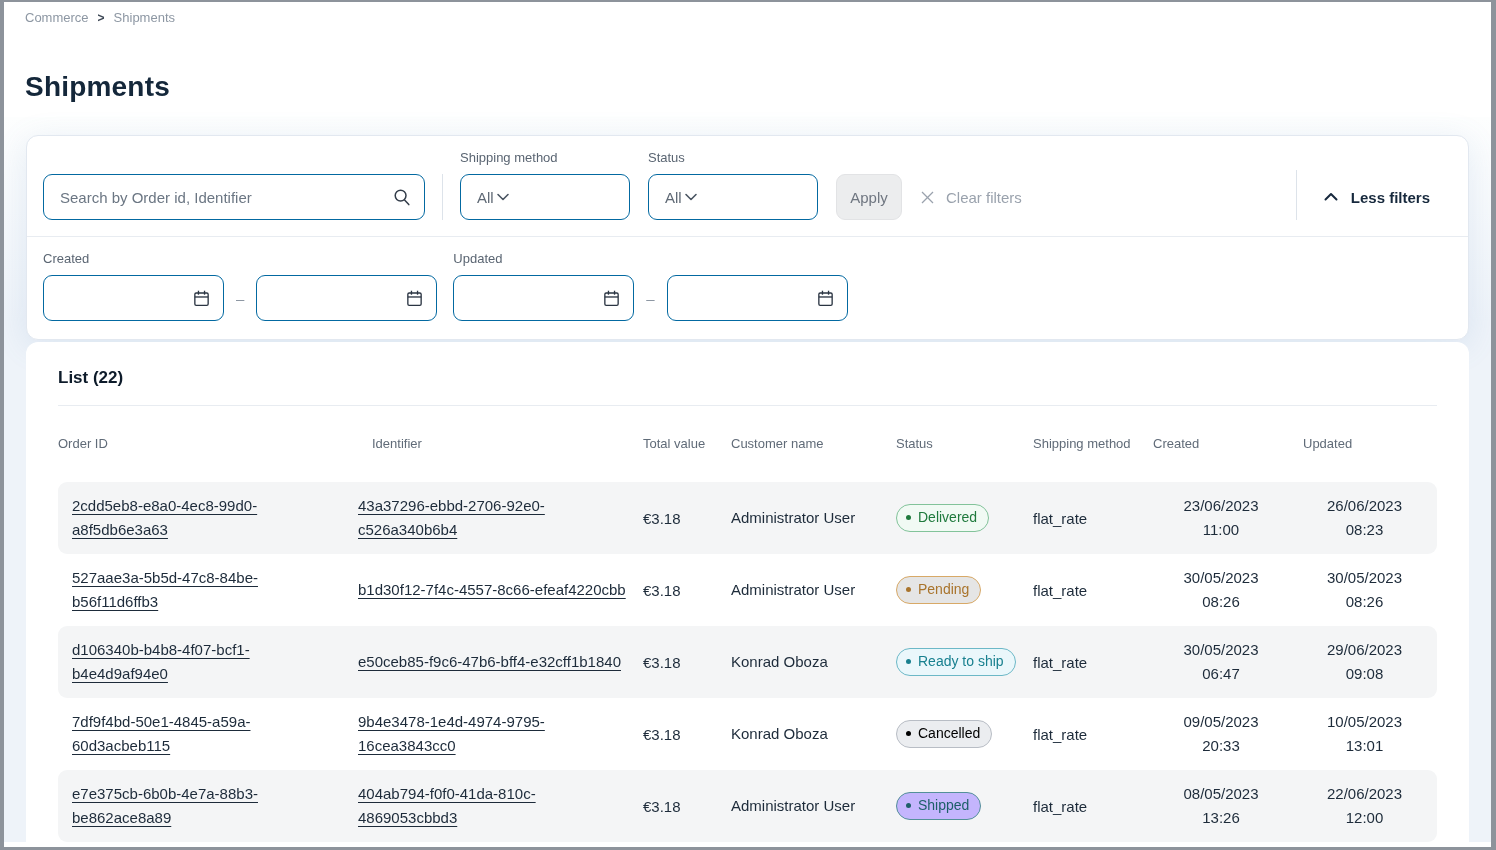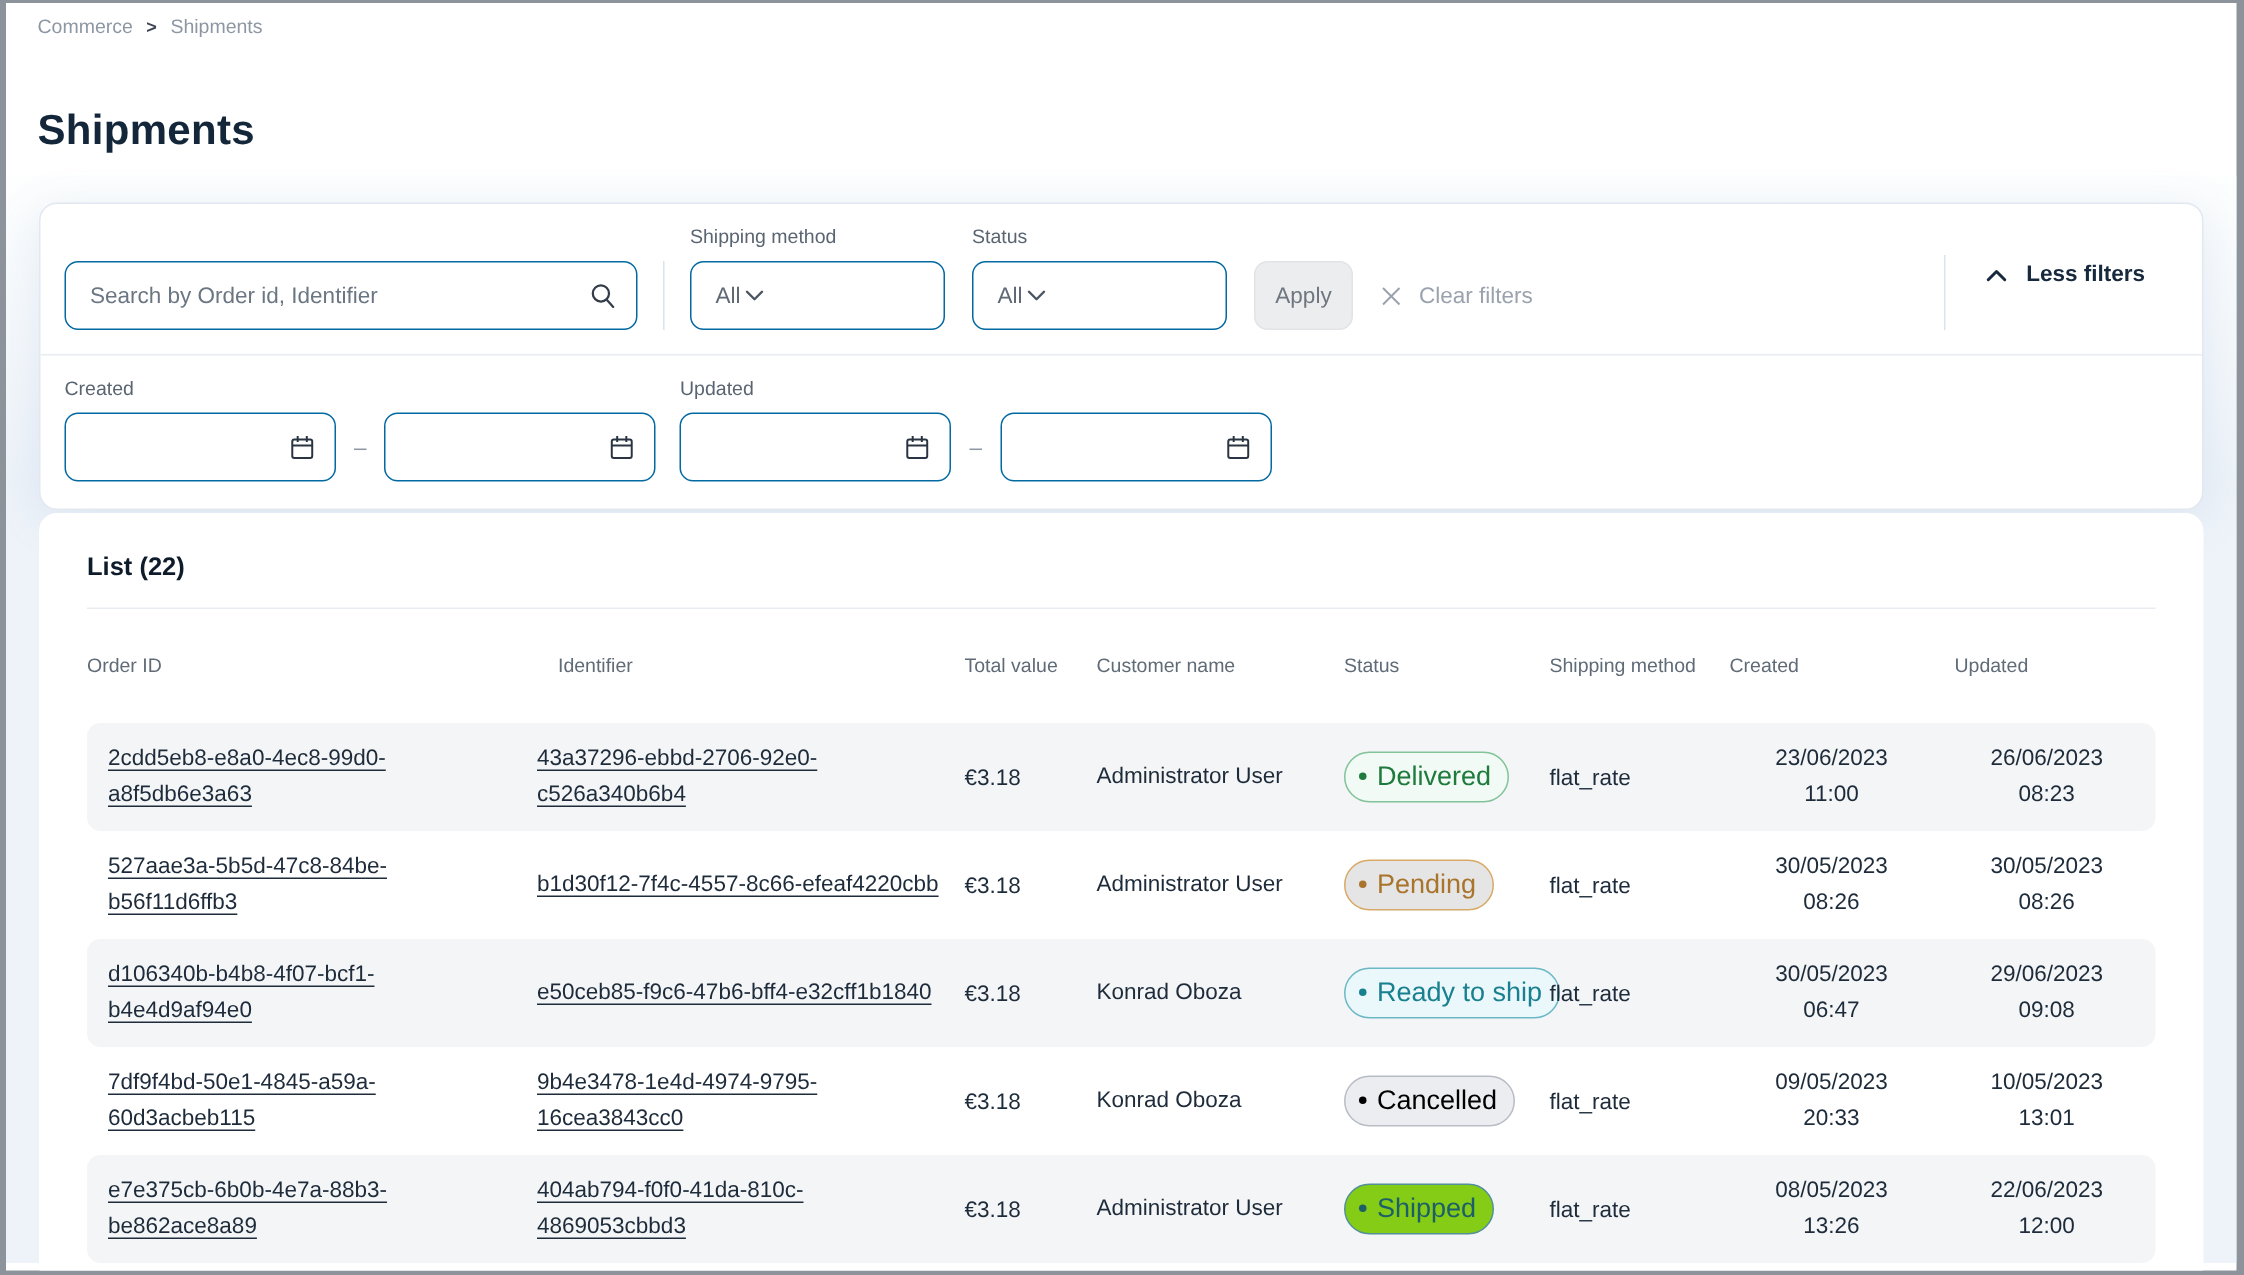--- a/index.html
+++ b/index.html
@@ -29,21 +29,21 @@
   .control { height:46px; border:1px solid #0369a1; border-radius:9px; background:#fff; display:flex; align-items:center; }
   .search-box { width:382px; padding:0 12px 0 16px; }
   .search-box input { flex:1; border:none; outline:none; font-size:15px; color:#1d2b3a; font-family:inherit; background:transparent; }
   .search-box input::placeholder { color:#6b7683; }
   .v-divider { width:1px; height:46px; background:#dde3ea; margin:0 17px; align-self:flex-end; }
   .select { width:170px; padding:0 14px 0 16px; justify-content:flex-start; cursor:pointer; }
   .select .sel-value { font-size:15px; color:#5f6975; }
   .gap18 { width:18px; }
   .apply-btn { margin-left:18px; height:46px; width:66px; border-radius:9px; background:#ecedee; border:1px solid #e2e3e5; color:#6f7680; font-size:15px; font-family:inherit; cursor:default; }
   .clear-filters { margin-left:16px; height:46px; display:flex; align-items:center; gap:9px; color:#9aa2ad; font-size:15px; cursor:pointer; }
-  .less-filters { margin-left:auto; height:46px; display:flex; gap:10px; cursor:pointer; }
+  .less-filters { margin-left:auto; height:46px; display:flex; align-items:center; gap:10px; cursor:pointer; }
   .less-filters .lbl { font-size:15px; font-weight:700; color:#17293d; }
   .lf-divider { width:1px; height:50px; background:#dde3ea; margin-left:24px; margin-right:24px; align-self:flex-end; }
   .h-divider { height:1px; background:#e8ecf1; }
   .filter-bottom { display:flex; padding:14px 16px 18px 16px; gap:16px; }
   .range-group { display:flex; flex-direction:column; }
   .range-controls { display:flex; align-items:center; }
   .date-input { width:181px; padding:0 12px 0 14px; justify-content:space-between; }
   .date-input input { width:110px; border:none; outline:none; font-size:15px; font-family:inherit; background:transparent; }
   .range-dash { color:#8d97a3; margin:0 12px; font-size:15px; }
   .icon { display:inline-flex; flex:none; }
@@ -53,21 +53,21 @@
   .list-card .h-divider { margin-top:17px; }
   .tgrid { display:grid; grid-template-columns:300px 285px 88px 165px 137px 120px 150px 137px; align-items:center; }
   .thead { height:76px; color:#606b78; font-size:13px; }
   .thead .cell { line-height:1.5; }
   .cell { padding-right:14px; }
   .cell.first { padding-left:14px; }
   .trow { min-height:72px; border-radius:9px; font-size:15px; }
   .trow:nth-child(odd) { background:#f4f5f6; }
   .trow .cell { padding-top:12px; padding-bottom:12px; }
   a.link { color:#1d2b3a; text-decoration:underline; text-underline-offset:3px; line-height:1.6; }
-  .badge { display:inline-flex; align-items:center; gap:7px; border:1px solid; border-radius:999px; padding:4px 11px 5px 9px; font-size:18px; line-height:1.25; white-space:nowrap; }
+  .badge { display:inline-flex; align-items:center; gap:7px; border:1px solid; border-radius:999px; padding:4px 11px 5px 9px; font-size:14px; line-height:1.25; white-space:nowrap; }
   .badge .dot { width:5px; height:5px; border-radius:50%; background:currentColor; flex:none; }
   .dt-line { line-height:1.6;text-align:center; }
   .cust { line-height:1.6; }
 </style>
 </head>
 <body>
 
 <div class="breadcrumb">
   <span>Commerce</span>
   <span class="sep">&gt;</span>
@@ -301,21 +301,21 @@
             <div class="dt-line">10/05/2023</div>
             <div class="dt-line">13:01</div>
           </div>
   </div>
 
   <div class="tgrid trow">
     <div class="cell first"><a href="#" class="link">e7e375cb-6b0b-4e7a-88b3-be862ace8a89</a></div>
     <div class="cell"><a href="#" class="link">404ab794-f0f0-41da-810c-4869053cbbd3</a></div>
     <div class="cell">€3.18</div>
     <div class="cell cust">Administrator User</div>
-    <div class="cell"><span class="badge" style="color: rgb(29, 95, 104); border-color: rgb(83, 144, 154); background: #84cc16;">
+    <div class="cell"><span class="badge" style="color: rgb(29, 95, 104); border-color: rgb(83, 144, 154); background: #c4b5fd;">
               <span class="dot"></span>
               <span>Shipped</span>
             </span></div>
     <div class="cell">flat_rate</div>
     <div class="cell">
             <div class="dt-line">08/05/2023</div>
             <div class="dt-line">13:26</div>
           </div>
     <div class="cell">
             <div class="dt-line">22/06/2023</div>

